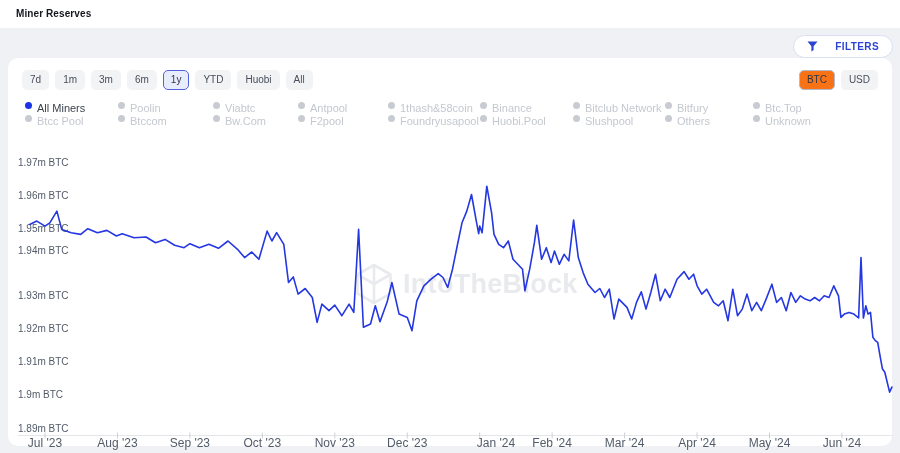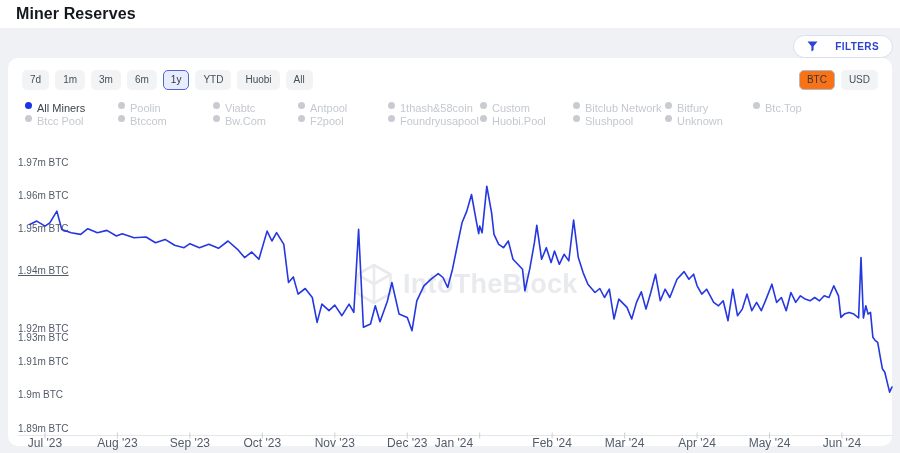--- a/index.html
+++ b/index.html
@@ -9,21 +9,21 @@
     background:#f0f1f4;
     position:relative;
     overflow:hidden;
   }
   .app-header {
     position:absolute; left:0; top:0; width:900px; height:28px;
     background:#ffffff;
   }
   .app-title {
     position:absolute; left:16px; top:0; line-height:28px;
-    font-size:16px; font-weight:700; color:#14171d; letter-spacing:0.1px;
+    font-size:10px; font-weight:700; color:#14171d; letter-spacing:0.1px;
   }
   .filters-btn {
     position:absolute; top:35px; right:7px; height:23px;
     background:#ffffff; border:1px solid #d9def0; border-radius:13px;
     display:flex; align-items:center; gap:17px; padding:0 13px;
     cursor:pointer;
   }
   .filters-btn span {
     font-size:10px; font-weight:700; color:#2d43d4; letter-spacing:0.4px;
   }
@@ -152,21 +152,21 @@
       <div class="legend-item">
         <span class="legend-dot"></span>
         <span class="legend-label">Antpool</span>
       </div>
       <div class="legend-item">
         <span class="legend-dot"></span>
         <span class="legend-label">1thash&amp;58coin</span>
       </div>
       <div class="legend-item">
         <span class="legend-dot"></span>
-        <span class="legend-label">Custom</span>
+        <span class="legend-label">Binance</span>
       </div>
       <div class="legend-item">
         <span class="legend-dot"></span>
         <span class="legend-label">Bitclub Network</span>
       </div>
       <div class="legend-item">
         <span class="legend-dot"></span>
         <span class="legend-label">Bitfury</span>
       </div>
       <div class="legend-item">
@@ -193,49 +193,53 @@
         <span class="legend-dot"></span>
         <span class="legend-label">Foundryusapool</span>
       </div>
       <div class="legend-item">
         <span class="legend-dot"></span>
         <span class="legend-label">Huobi.Pool</span>
       </div>
       <div class="legend-item">
         <span class="legend-dot"></span>
         <span class="legend-label">Slushpool</span>
+      </div>
+      <div class="legend-item">
+        <span class="legend-dot"></span>
+        <span class="legend-label">Others</span>
       </div>
       <div class="legend-item">
         <span class="legend-dot"></span>
         <span class="legend-label">Unknown</span>
       </div>
     </div>
 
   <div id="y-axis">
 
   <div class="y-label" style="top: 99px;">1.97m BTC</div>
       <div class="y-label" style="top: 132.2px;">1.96m BTC</div>
       <div class="y-label" style="top: 165.4px;">1.95m BTC</div>
-      <div class="y-label" style="top: 207px; text-decoration: underline;">1.94m BTC</div>
-      <div class="y-label" style="top: 231.8px; margin-top: 42px;">1.93m BTC</div>
+      <div class="y-label" style="top: 187px;">1.94m BTC</div>
+      <div class="y-label" style="top: 231.8px;">1.93m BTC</div>
       <div class="y-label" style="top: 265px;">1.92m BTC</div>
       <div class="y-label" style="top: 298.2px;">1.91m BTC</div>
       <div class="y-label" style="top: 331.4px;">1.9m BTC</div>
       <div class="y-label" style="top: 364.6px;">1.89m BTC</div>
     </div>
 
   <div id="x-axis">
 
   <div class="x-label" style="left: 12px;">Jul '23</div>
       <div class="x-label" style="left: 84.45px;">Aug '23</div>
       <div class="x-label" style="left: 156.9px;">Sep '23</div>
       <div class="x-label" style="left: 229.35px;">Oct '23</div>
       <div class="x-label" style="left: 301.8px;">Nov '23</div>
       <div class="x-label" style="left: 374.25px;">Dec '23</div>
-      <div class="x-label" style="left: 421px;">Jan '24</div>
+      <div class="x-label" style="left: 463px;">Jan '24</div>
       <div class="x-label" style="left: 519.15px;">Feb '24</div>
       <div class="x-label" style="left: 591.6px;">Mar '24</div>
       <div class="x-label" style="left: 664.05px;">Apr '24</div>
       <div class="x-label" style="left: 736.5px;">May '24</div>
       <div class="x-label" style="left: 808.95px;">Jun '24</div>
     </div>
 
   <div class="watermark">
     <svg width="40" height="42" viewBox="0 0 40 42">
       <g stroke="#e9eaed" stroke-width="2.6" fill="none" stroke-linejoin="round">

